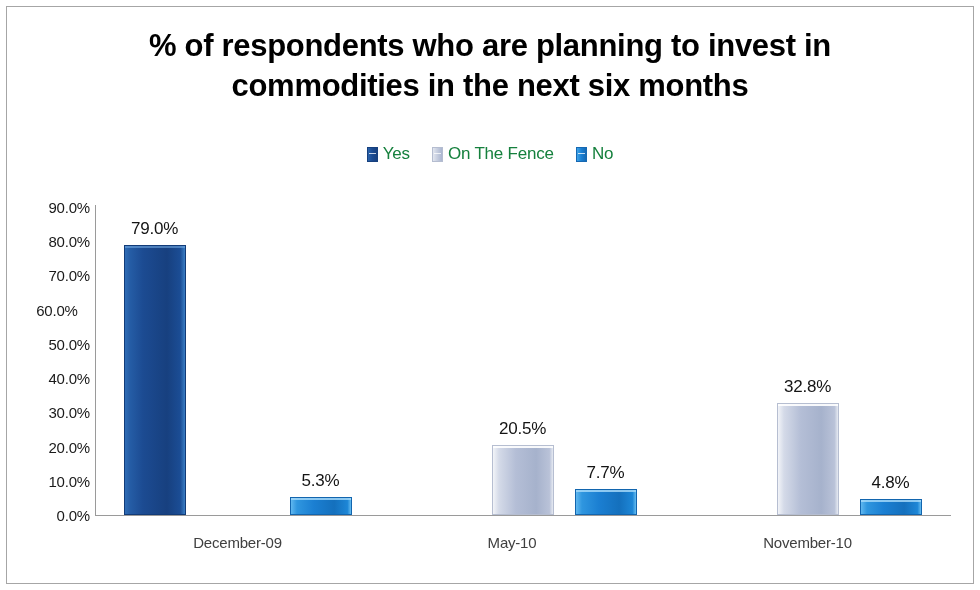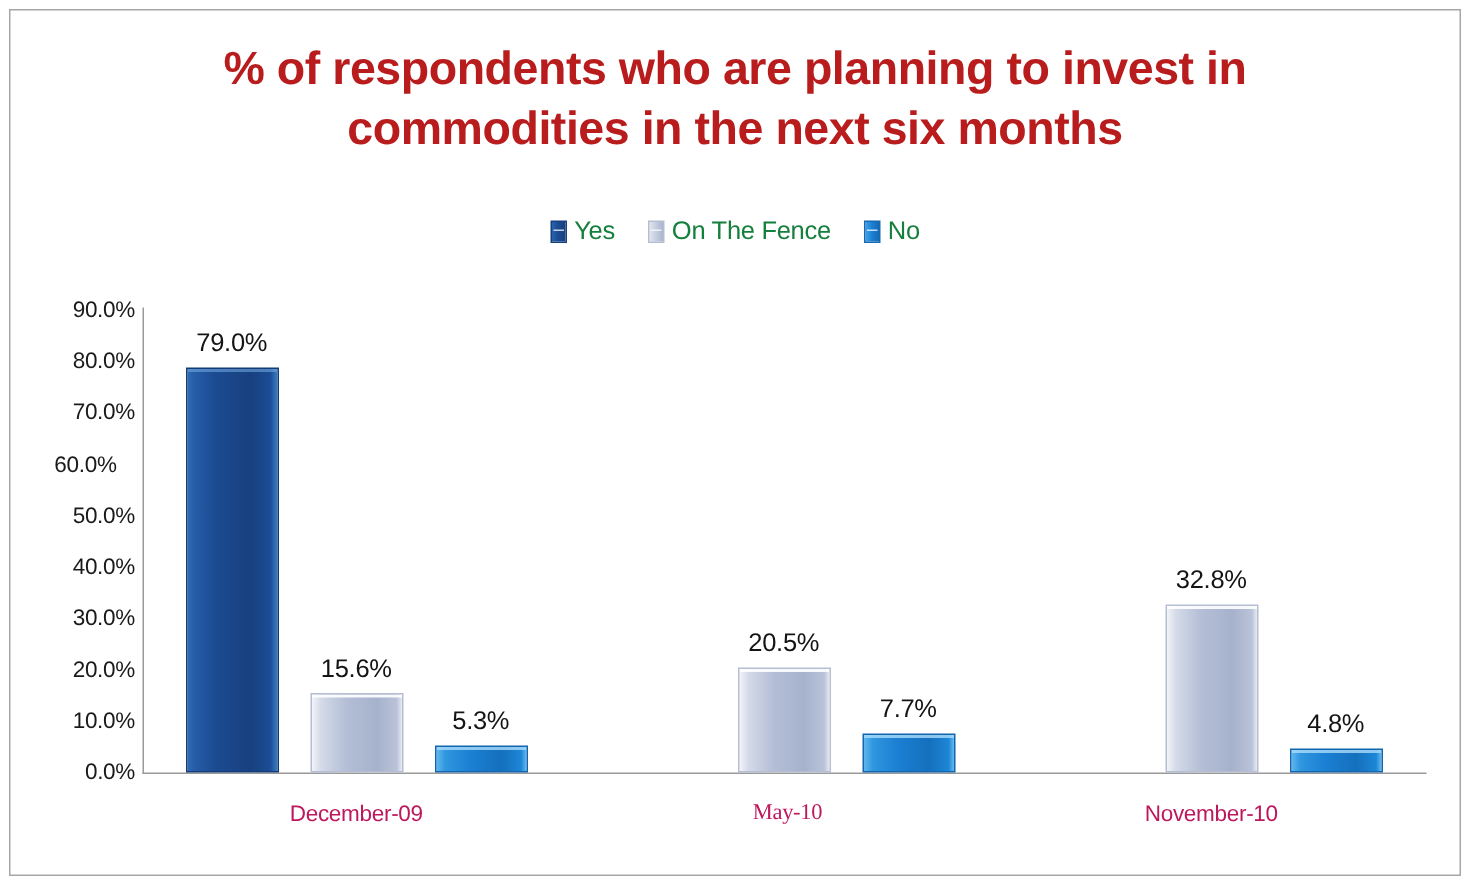--- a/index.html
+++ b/index.html
@@ -35,21 +35,21 @@
   
   #chart-title {
     position: absolute;
     left: 80px;
     top: 26px;
     width: 820px;
     text-align: center;
     font-size: 31px;
     font-weight: bold;
     line-height: 1.28;
-    color: #b91c1c;
+    color: #000000;
     letter-spacing: -0.3px;
   }
   #chart-title .tline { display: block; }
 
   
   #legend {
     position: absolute;
     left: 0;
     top: 144px;
     width: 980px;
@@ -189,21 +189,21 @@
     left: 95px;
     top: 534px;
     width: 856px;
     height: 26px;
   }
   .xcat {
     position: absolute;
     top: 0;
     text-align: center;
     font-size: 15px;
-    color: #be185d;
+    color: #404040;
     white-space: nowrap;
     transform: translateX(-50%);
     letter-spacing: -0.2px;
   }
 </style>
 </head>
 <body>
 
 <div id="chart-frame">
 
@@ -242,39 +242,36 @@
       <div class="ytick" style="top: 515px;">0.0%</div>
     </div>
 
   <div id="y-axis-line"></div>
   <div id="x-axis-line"></div>
 
   <div id="plot-area">
       <div class="bar bar-yes" style="left: 28.5px; height: 270.356px;">
         <span class="bar-value">79.0%</span>
       </div>
-      <div class="bar bar-fence" style="left: 111.5px; height: 53.3867px;">
-        <span class="bar-value">15.6%</span>
-      </div>
       <div class="bar bar-no" style="left: 194.5px; height: 18.1378px;">
         <span class="bar-value">5.3%</span>
       </div>
       <div class="bar bar-fence" style="left: 396.5px; height: 70.1556px; padding-left: 36px;">
         <span class="bar-value">20.5%</span>
       </div>
       <div class="bar bar-no" style="left: 479.5px; height: 26.3511px; margin-top: 36px;">
         <span class="bar-value">7.7%</span>
       </div>
       <div class="bar bar-fence" style="left: 681.5px; height: 112.249px;">
         <span class="bar-value">32.8%</span>
       </div>
       <div class="bar bar-no" style="left: 764.5px; height: 16.4267px;">
         <span class="bar-value">4.8%</span>
       </div>
     </div>
 
   <div id="x-labels">
       <div class="xcat" style="left: 142.5px;">December-09</div>
-      <div class="xcat" style="left: 430px; font-family: Liberation Serif, serif;">May-10</div>
+      <div class="xcat" style="left: 417px;">May-10</div>
       <div class="xcat" style="left: 712.5px;">November-10</div>
     </div>
 
 </div>
 
 </body></html>

